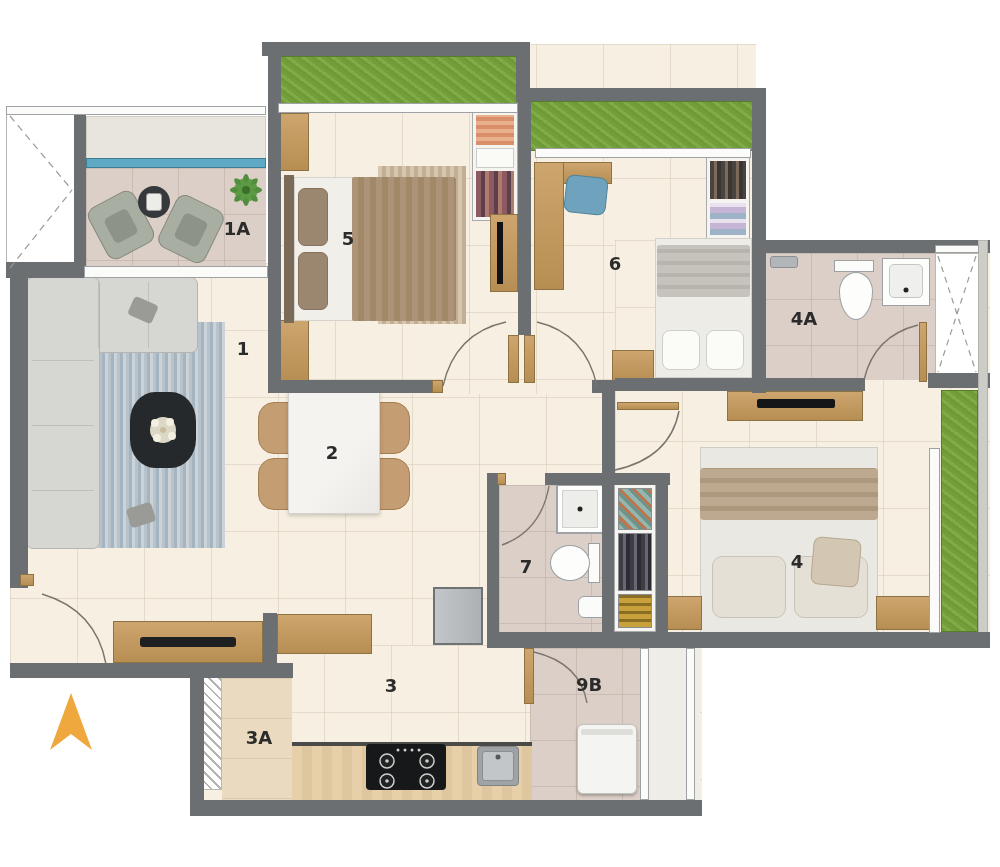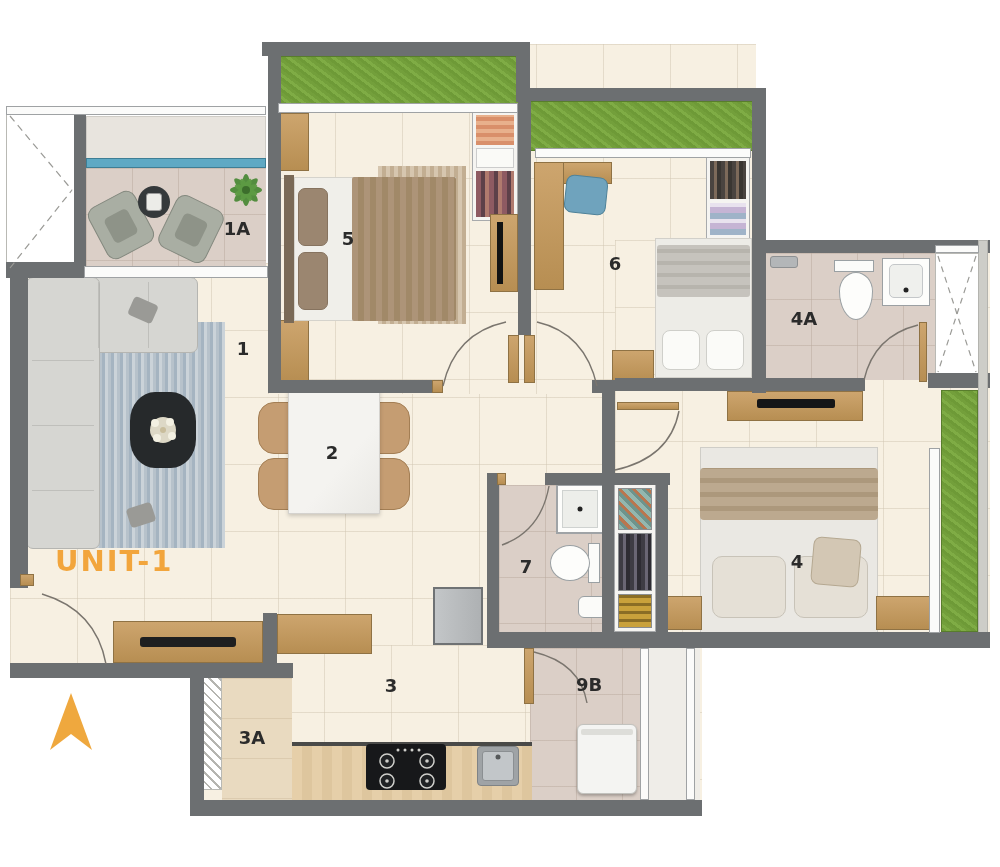--- a/index.html
+++ b/index.html
@@ -262,23 +262,22 @@
       <circle r="4" fill="#3C6E2C"></circle>
     </g>
 
     <polygon points="71,693 92,750 71,734 50,750" fill="#EFA83E"></polygon>
   </svg>
 
   <div class="label" style="left:243px;top:348px;">1</div>
   <div class="label" style="left:237px;top:228px;">1A</div>
   <div class="label" style="left:332px;top:452px;">2</div>
   <div class="label" style="left:391px;top:685px;">3</div>
-  <div class="label" style="left:252px;top:737px;">3A</div>
+  <div class="label" style="left:259px;top:737px;">3A</div>
   <div class="label" style="left:589px;top:684px;">9B</div>
   <div class="label" style="left:797px;top:561px;">4</div>
   <div class="label" style="left:804px;top:318px;">4A</div>
   <div class="label" style="left:348px;top:238px;">5</div>
   <div class="label" style="left:615px;top:263px;">6</div>
   <div class="label" style="left:526px;top:566px;">7</div>
 
-  <div class="unit-label" style="left:55px;top:544px;">UNIT-1</div>
 
 </div>
 
 </body></html>

